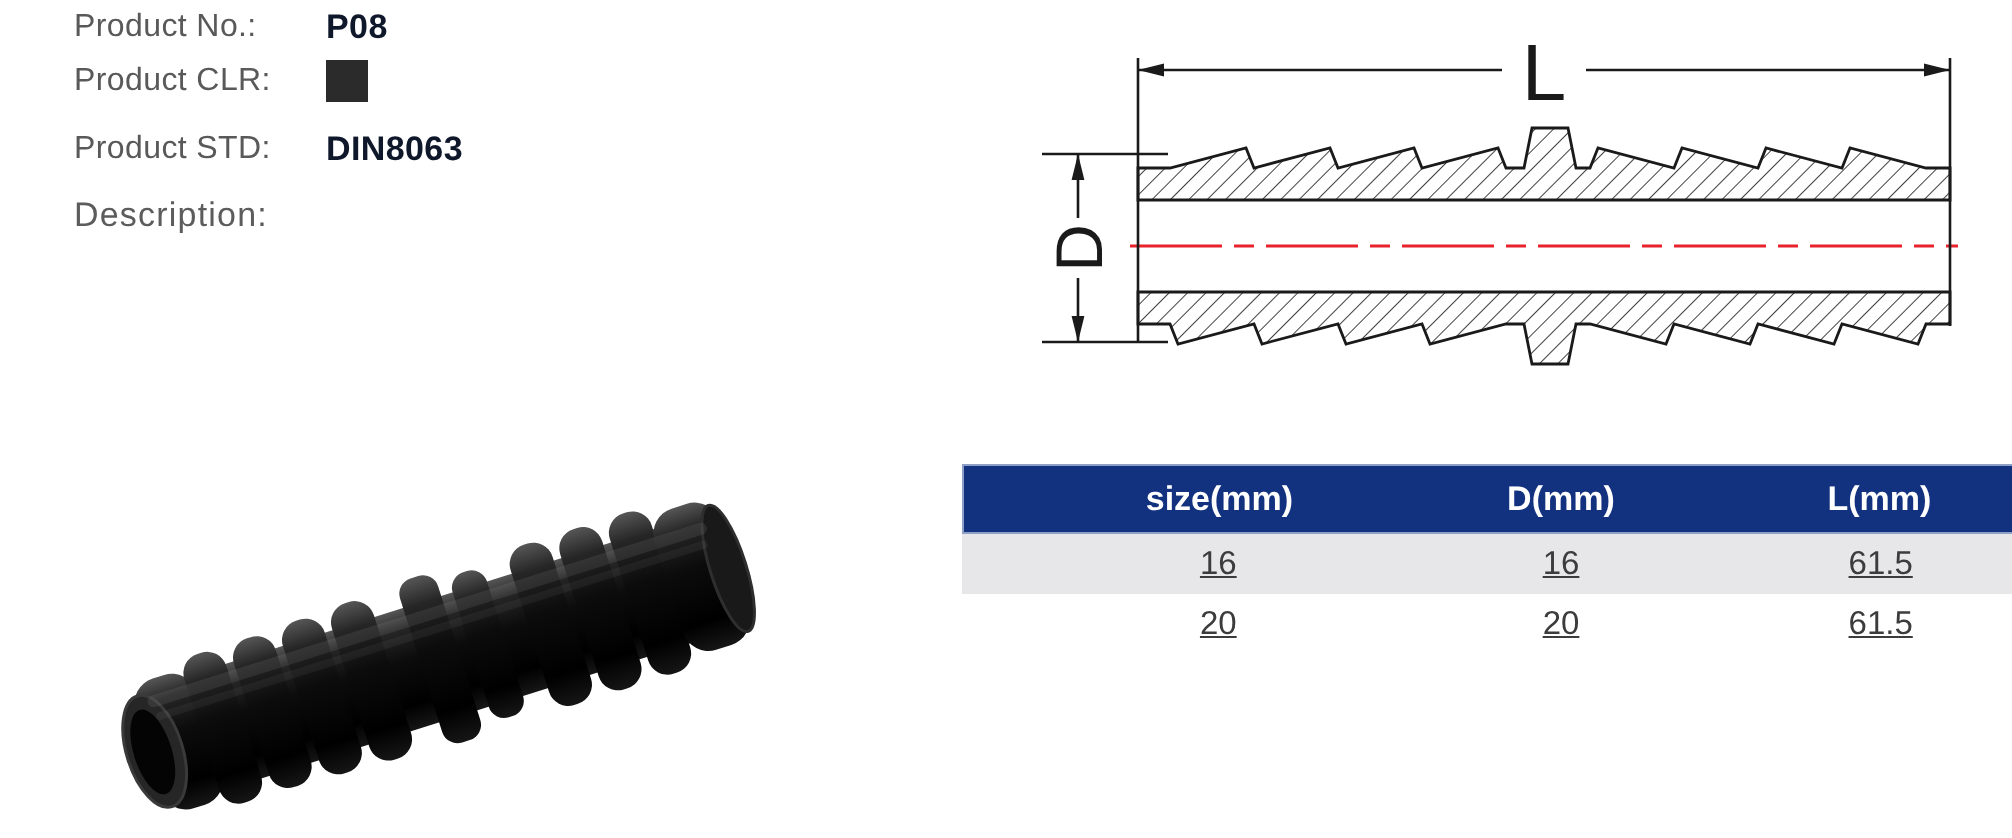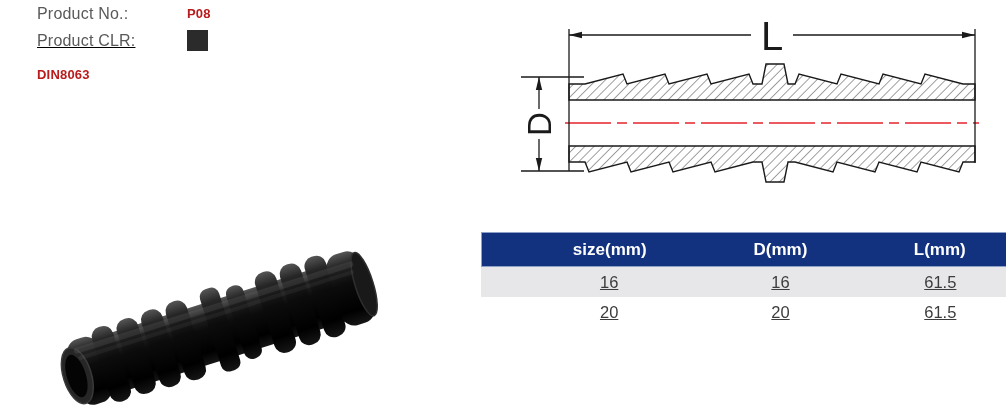--- a/index.html
+++ b/index.html
@@ -3,31 +3,31 @@
 <meta charset="utf-8">
 <style>
   html,body{margin:0;padding:0;background:#fff;}
   .page{
     position:relative;width:1006px;height:419px;background:#ffffff;
     font-family:"Liberation Sans", sans-serif;overflow:hidden;
   }
 
   
   .info{position:absolute;left:37px;top:0;width:470px;}
-  .info-row{position:absolute;left:0;display:flex;align-items:flex-start;gap:24px;}
+  .info-row{position:absolute;left:0;display:flex;align-items:flex-start;}
   .info-row.r1{top:3px;}
-  .info-row.r2{top:30px;text-decoration:underline;}
+  .info-row.r2{top:30px;}
   .info-row.r3{top:64px;}
   .info-row.r4{top:97px;}
   .info-label{
     display:inline-block;width:126px;color:#595959;font-size:16px;line-height:22px;
     letter-spacing:.2px;flex:0 0 126px;
   }
   .info-row.r4 .info-label{font-size:17px;letter-spacing:.6px;color:#5c5c5c;}
-  .info-value{color:#b91c1c;font-weight:bold;font-size:13px;line-height:22px;letter-spacing:.2px;}
+  .info-value{color:#0f172a;font-weight:bold;font-size:17px;line-height:22px;letter-spacing:.2px;}
   .info-value.desc{font-weight:normal;color:#5d5d5d;font-size:17px;margin-left:-5px;letter-spacing:.2px;}
   .swatch{display:inline-block;width:21px;height:21px;background:#2b2b2b;}
 
   
   .drawing{position:absolute;left:505px;top:5px;}
 
   
   .photo{position:absolute;left:22px;top:243px;}
 
   
@@ -52,23 +52,25 @@
   <div class="info">
     <div class="info-row r1">
       <span class="info-label">Product No.:</span>
       <span class="info-value">P08</span>
     </div>
     <div class="info-row r2">
       <span class="info-label">Product CLR:</span>
       <span class="swatch"></span>
     </div>
     <div class="info-row r3">
+      <span class="info-label">Product STD:</span>
       <span class="info-value">DIN8063</span>
     </div>
     <div class="info-row r4">
+      <span class="info-label">Description:</span>
     </div>
   </div>
 
   <svg class="drawing" width="495" height="190" viewBox="0 0 495 190">
     <defs>
       <pattern id="hatch" width="6.5" height="6.5" patternUnits="userSpaceOnUse" patternTransform="rotate(45)">
         <line x1="0" y1="0" x2="0" y2="6.5" stroke="#2a2a2a" stroke-width="0.9"></line>
       </pattern>
     </defs>
 

